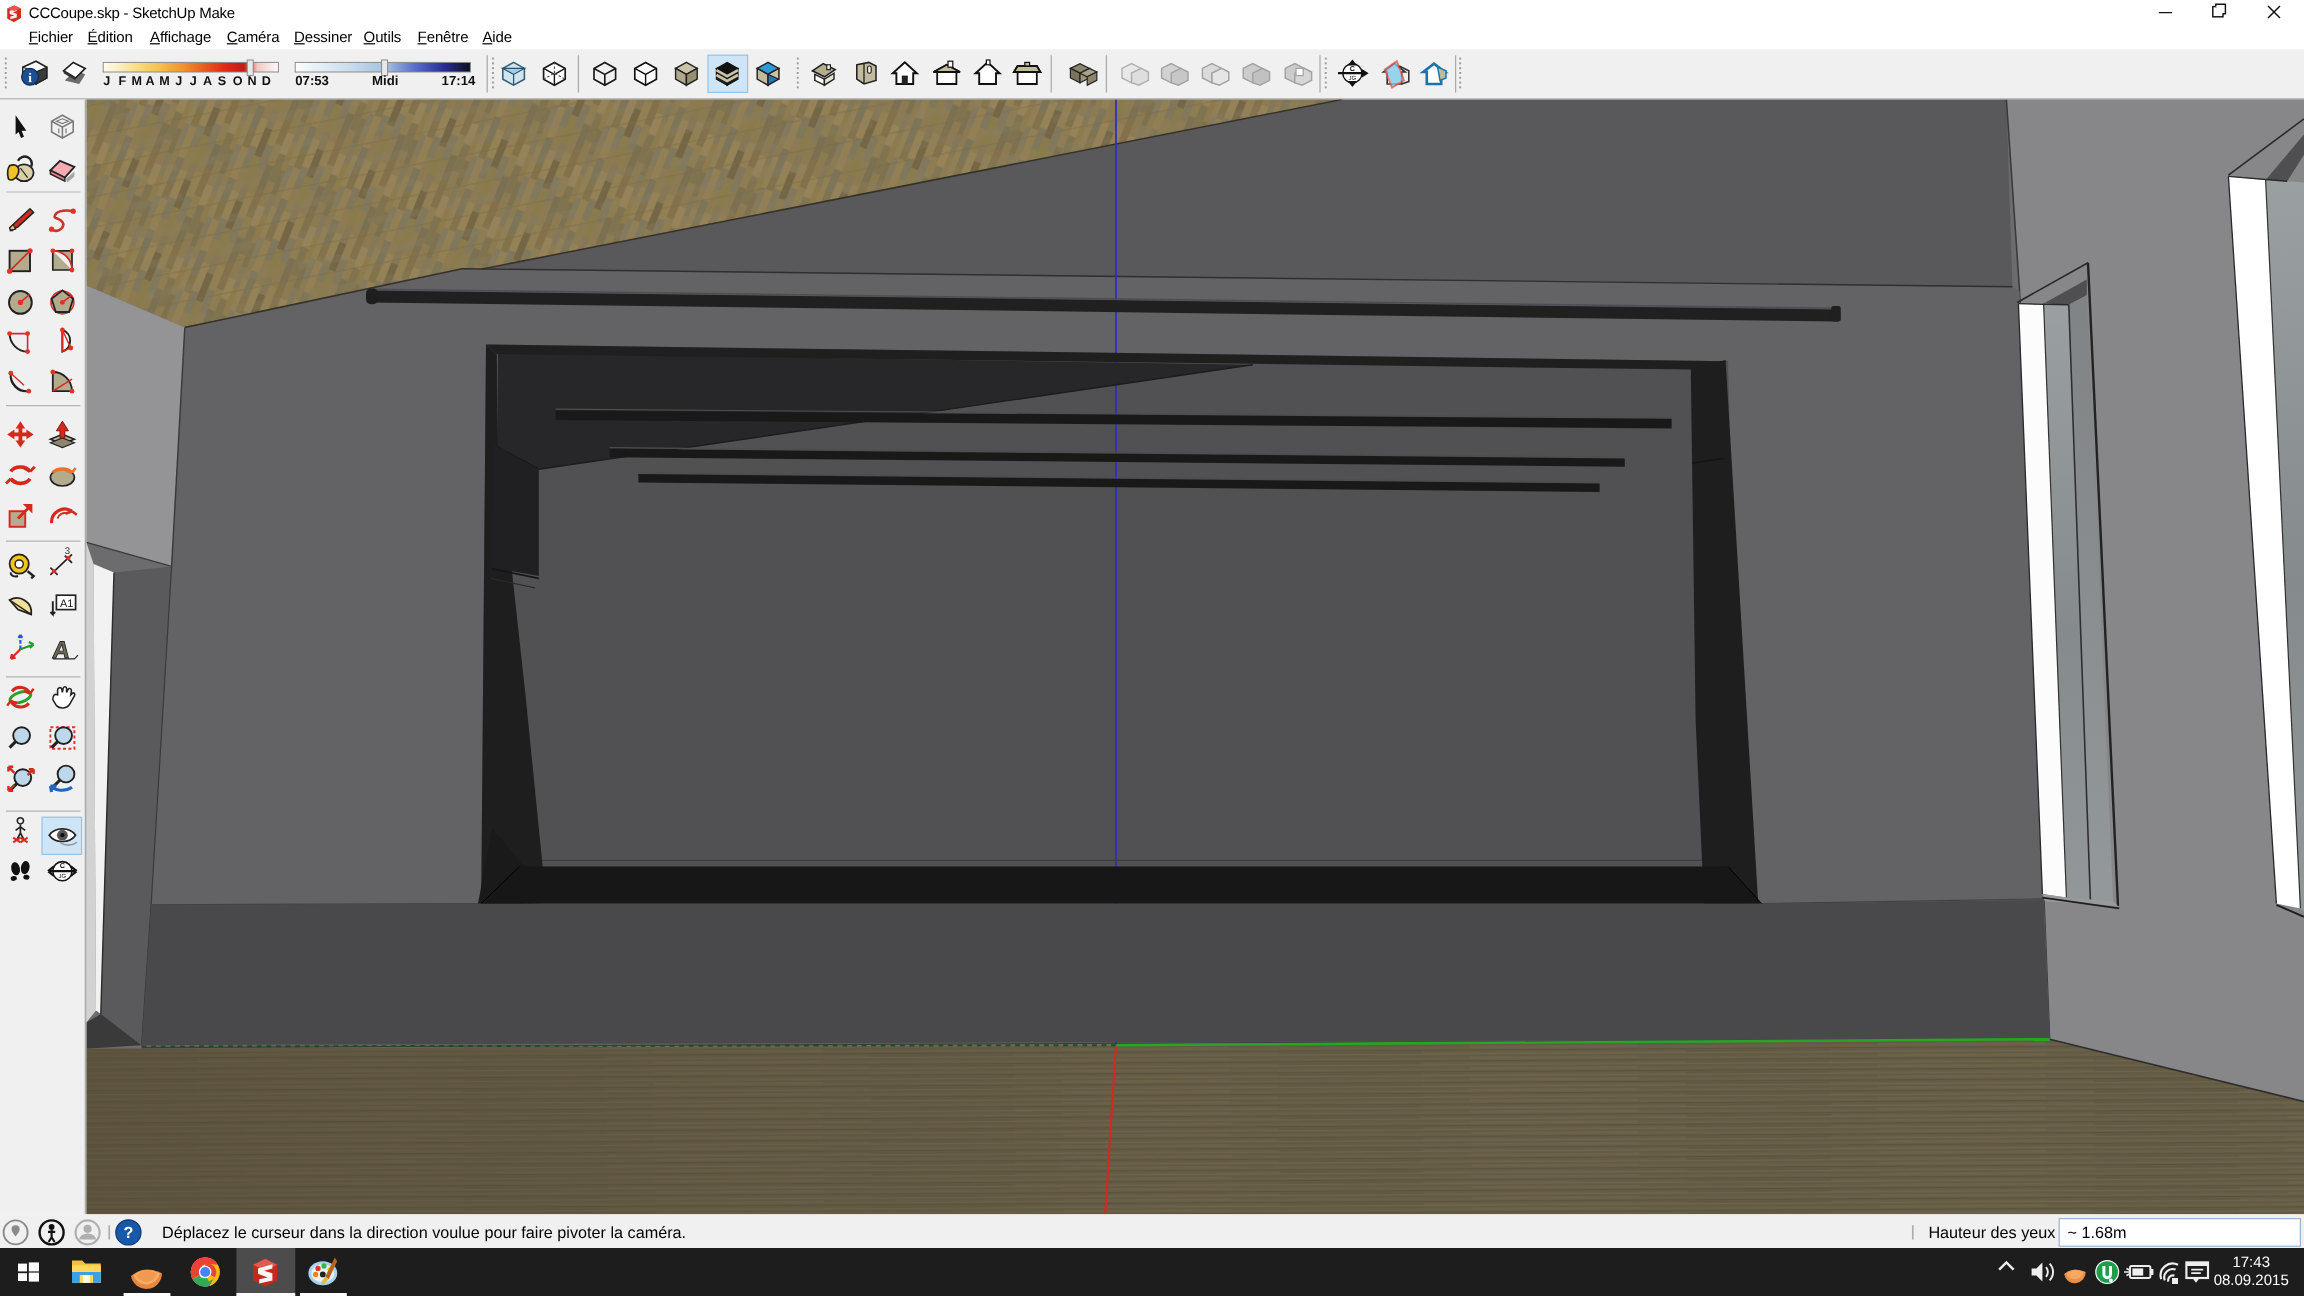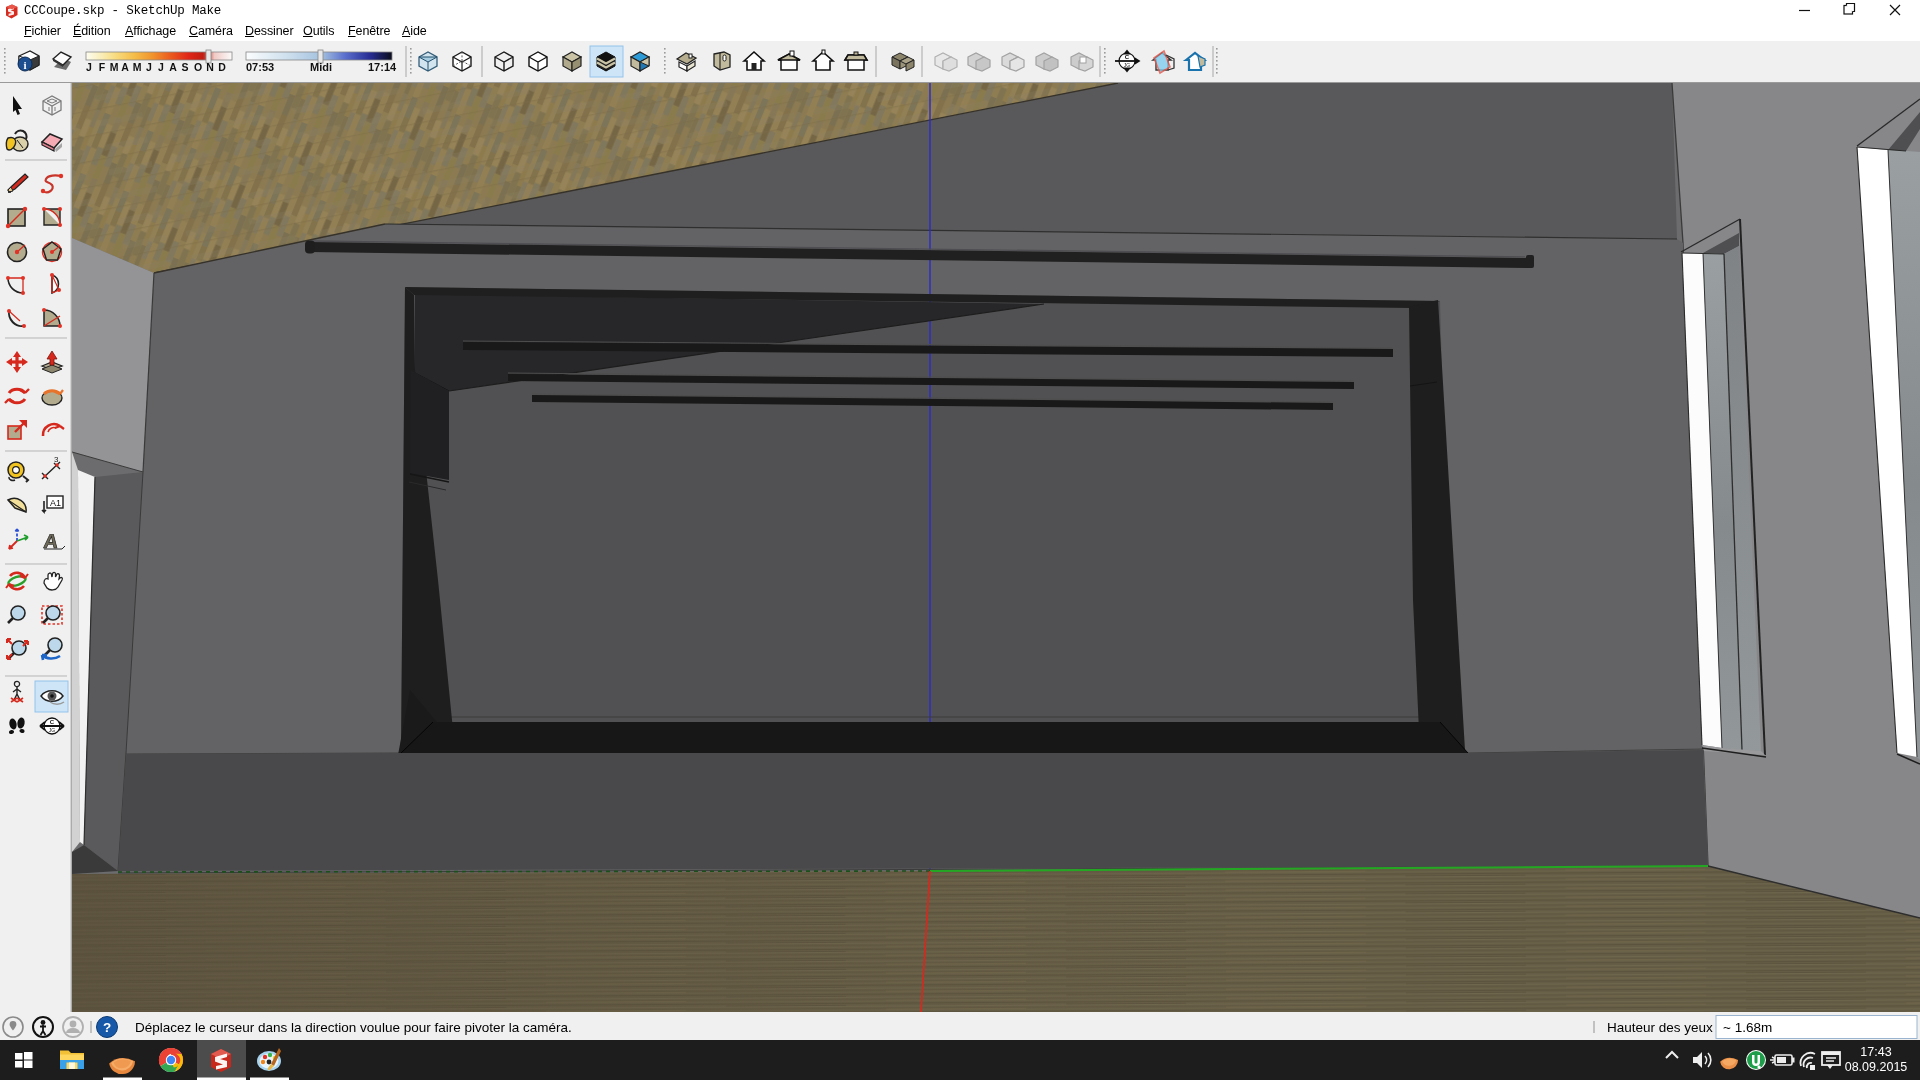--- a/index.html
+++ b/index.html
@@ -1,18 +1,18 @@
 <!DOCTYPE html>
 <html><head>
 <meta charset="utf-8">
 <style>
   html,body{margin:0;padding:0;width:1920px;height:1080px;overflow:hidden;
     font-family:"Liberation Sans",sans-serif;background:#fff;}
   .abs{position:absolute;}
-  #titlebar{left:0;top:0;width:1920px;height:21px;background:#fff;font-family:Liberation Mono, monospace;}
+  #titlebar{left:0;top:0;width:1920px;height:21px;background:#fff;}
   #title{left:24px;top:4px;font-size:12.5px;color:#000;letter-spacing:-0.2px;}
   #menubar{left:16px;top:21px;width:1920px;height:20px;background:#fff;}
   .menu{top:3px;font-size:12.5px;color:#000;letter-spacing:-0.1px;}
   .menu u{text-decoration:underline;}
   #toolbar{left:0;top:41px;width:1920px;height:42px;background:#f0f0f0;
     border-bottom:1px solid #9a9a9a;box-sizing:border-box;}
   #leftpal{left:0;top:83px;width:72px;height:929px;background:#f0f0f0;}
   #viewport{left:72px;top:83px;width:1848px;height:929px;}
   #statusbar{left:0;top:1012px;width:1920px;height:28px;background:#f0f0f0;}
   #taskbar{left:0;top:1040px;width:1920px;height:40px;background:#7dd3fc;}

